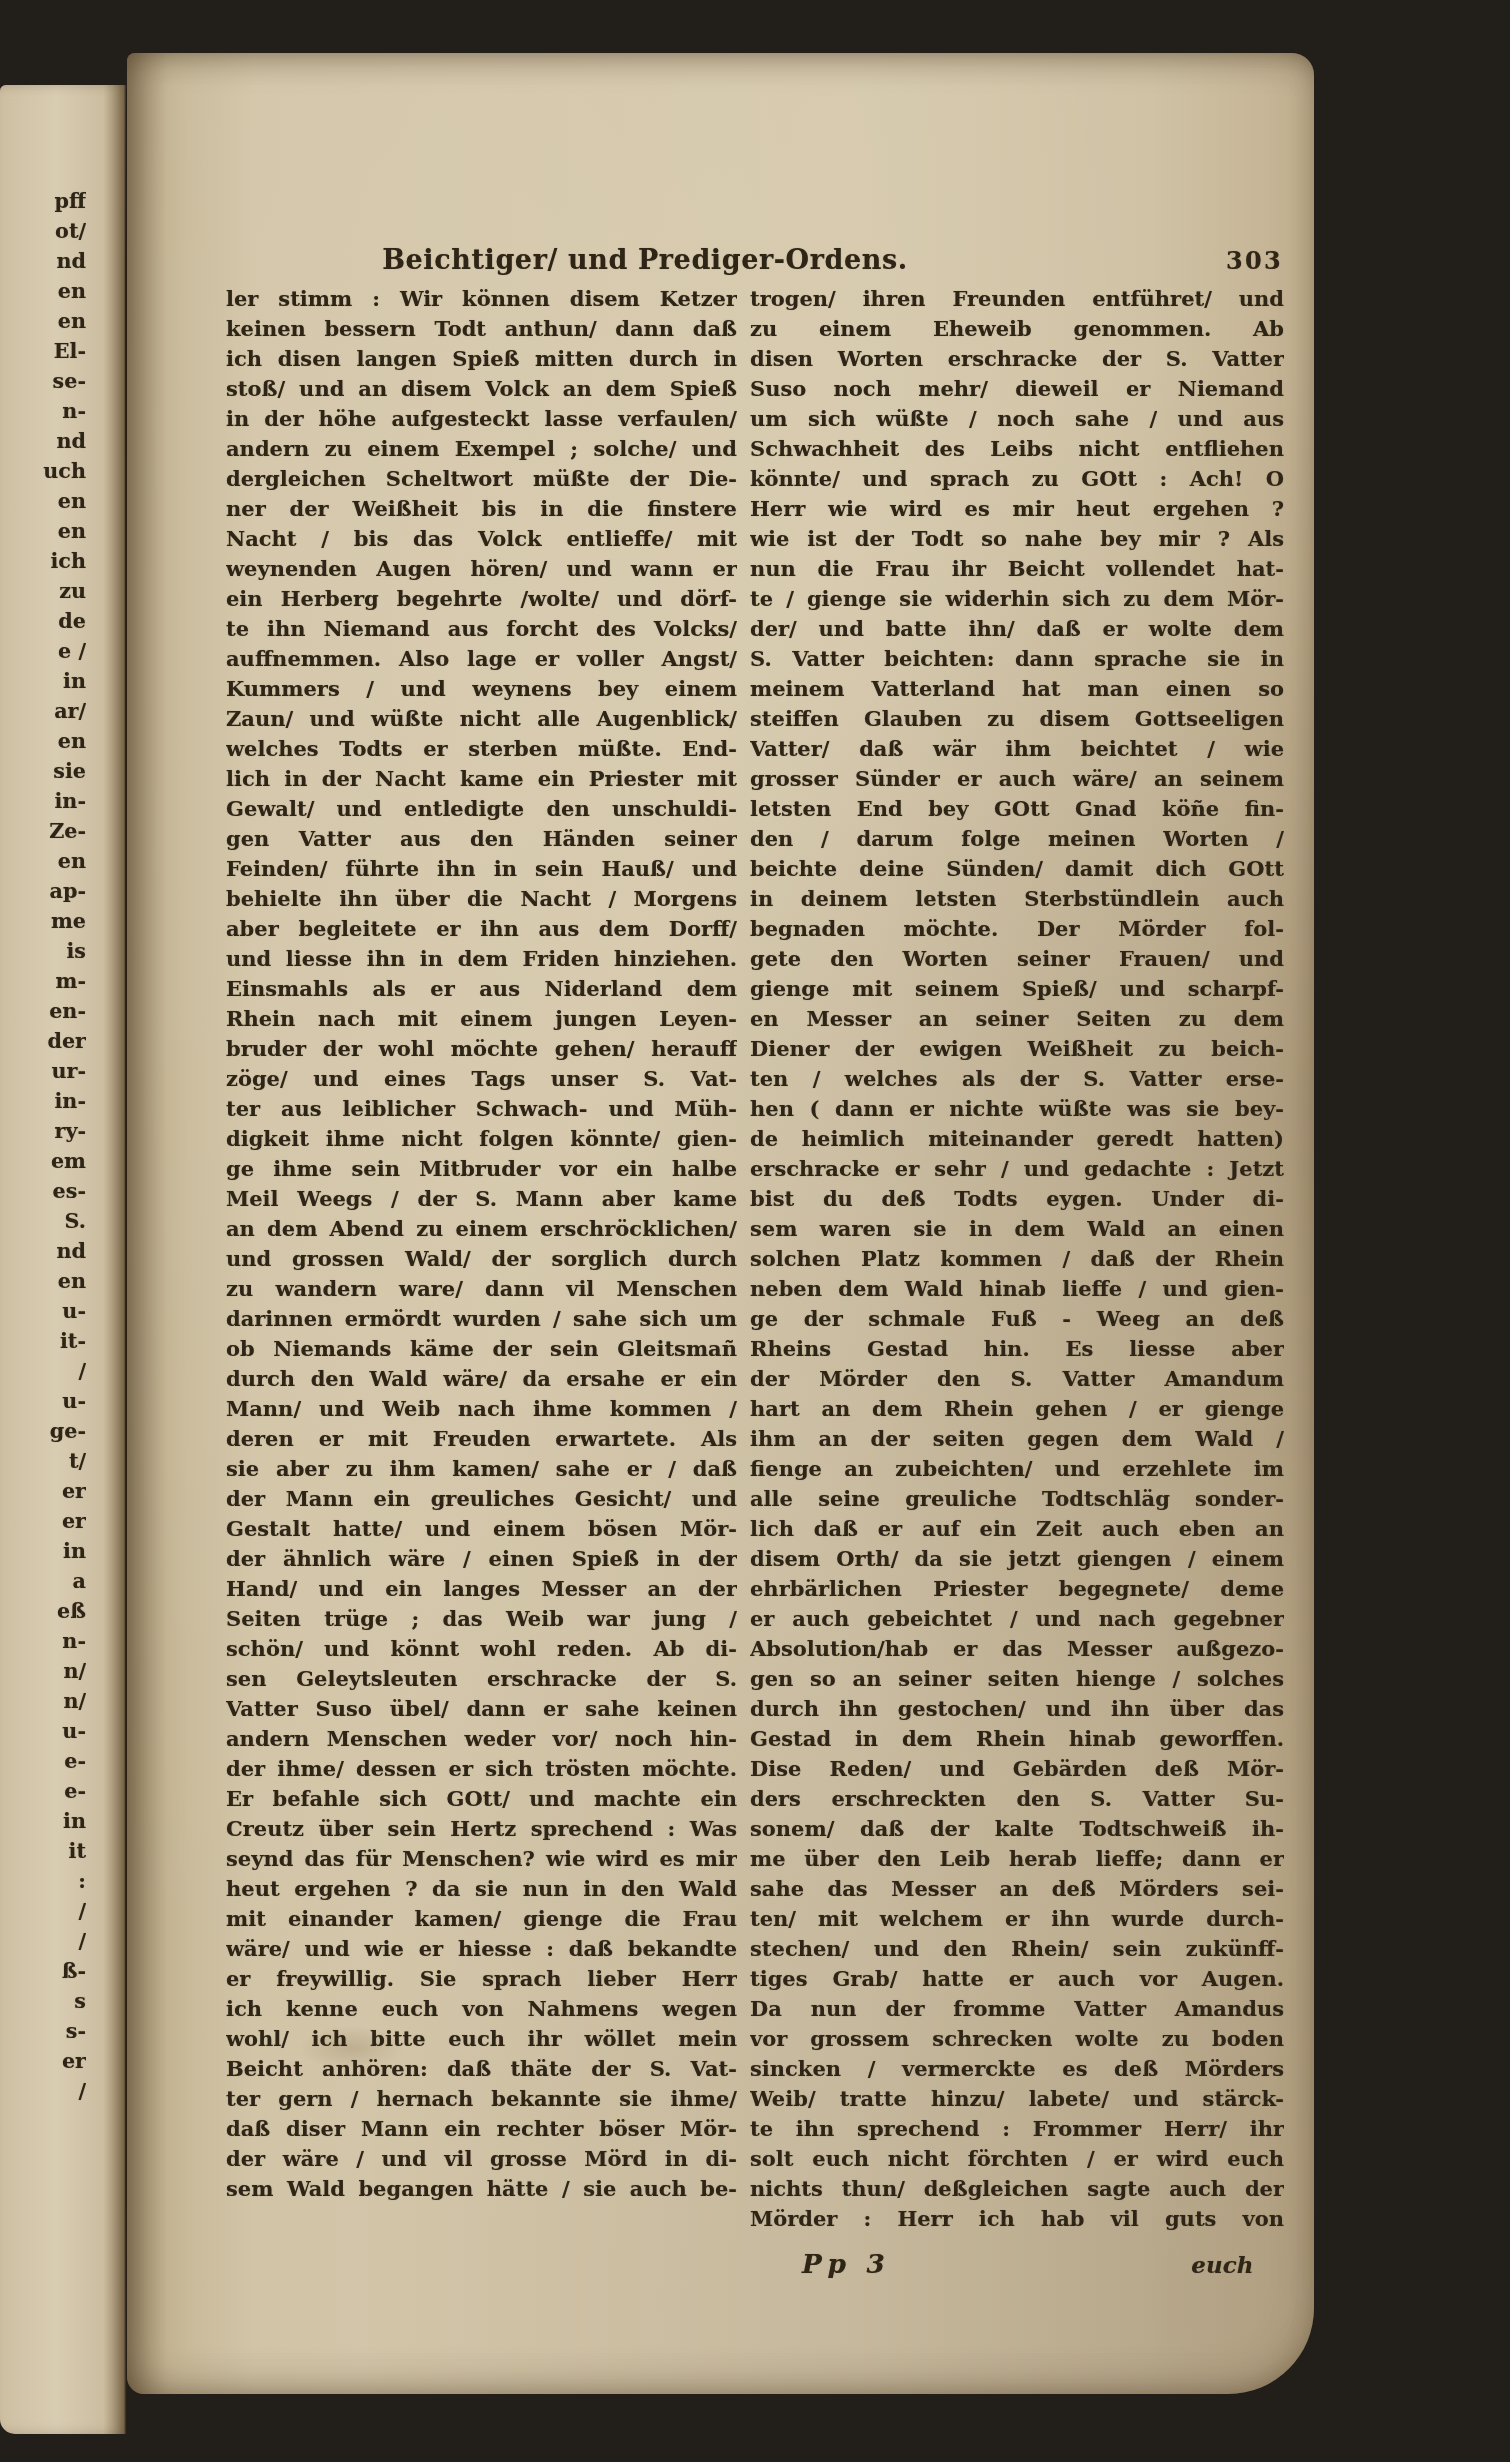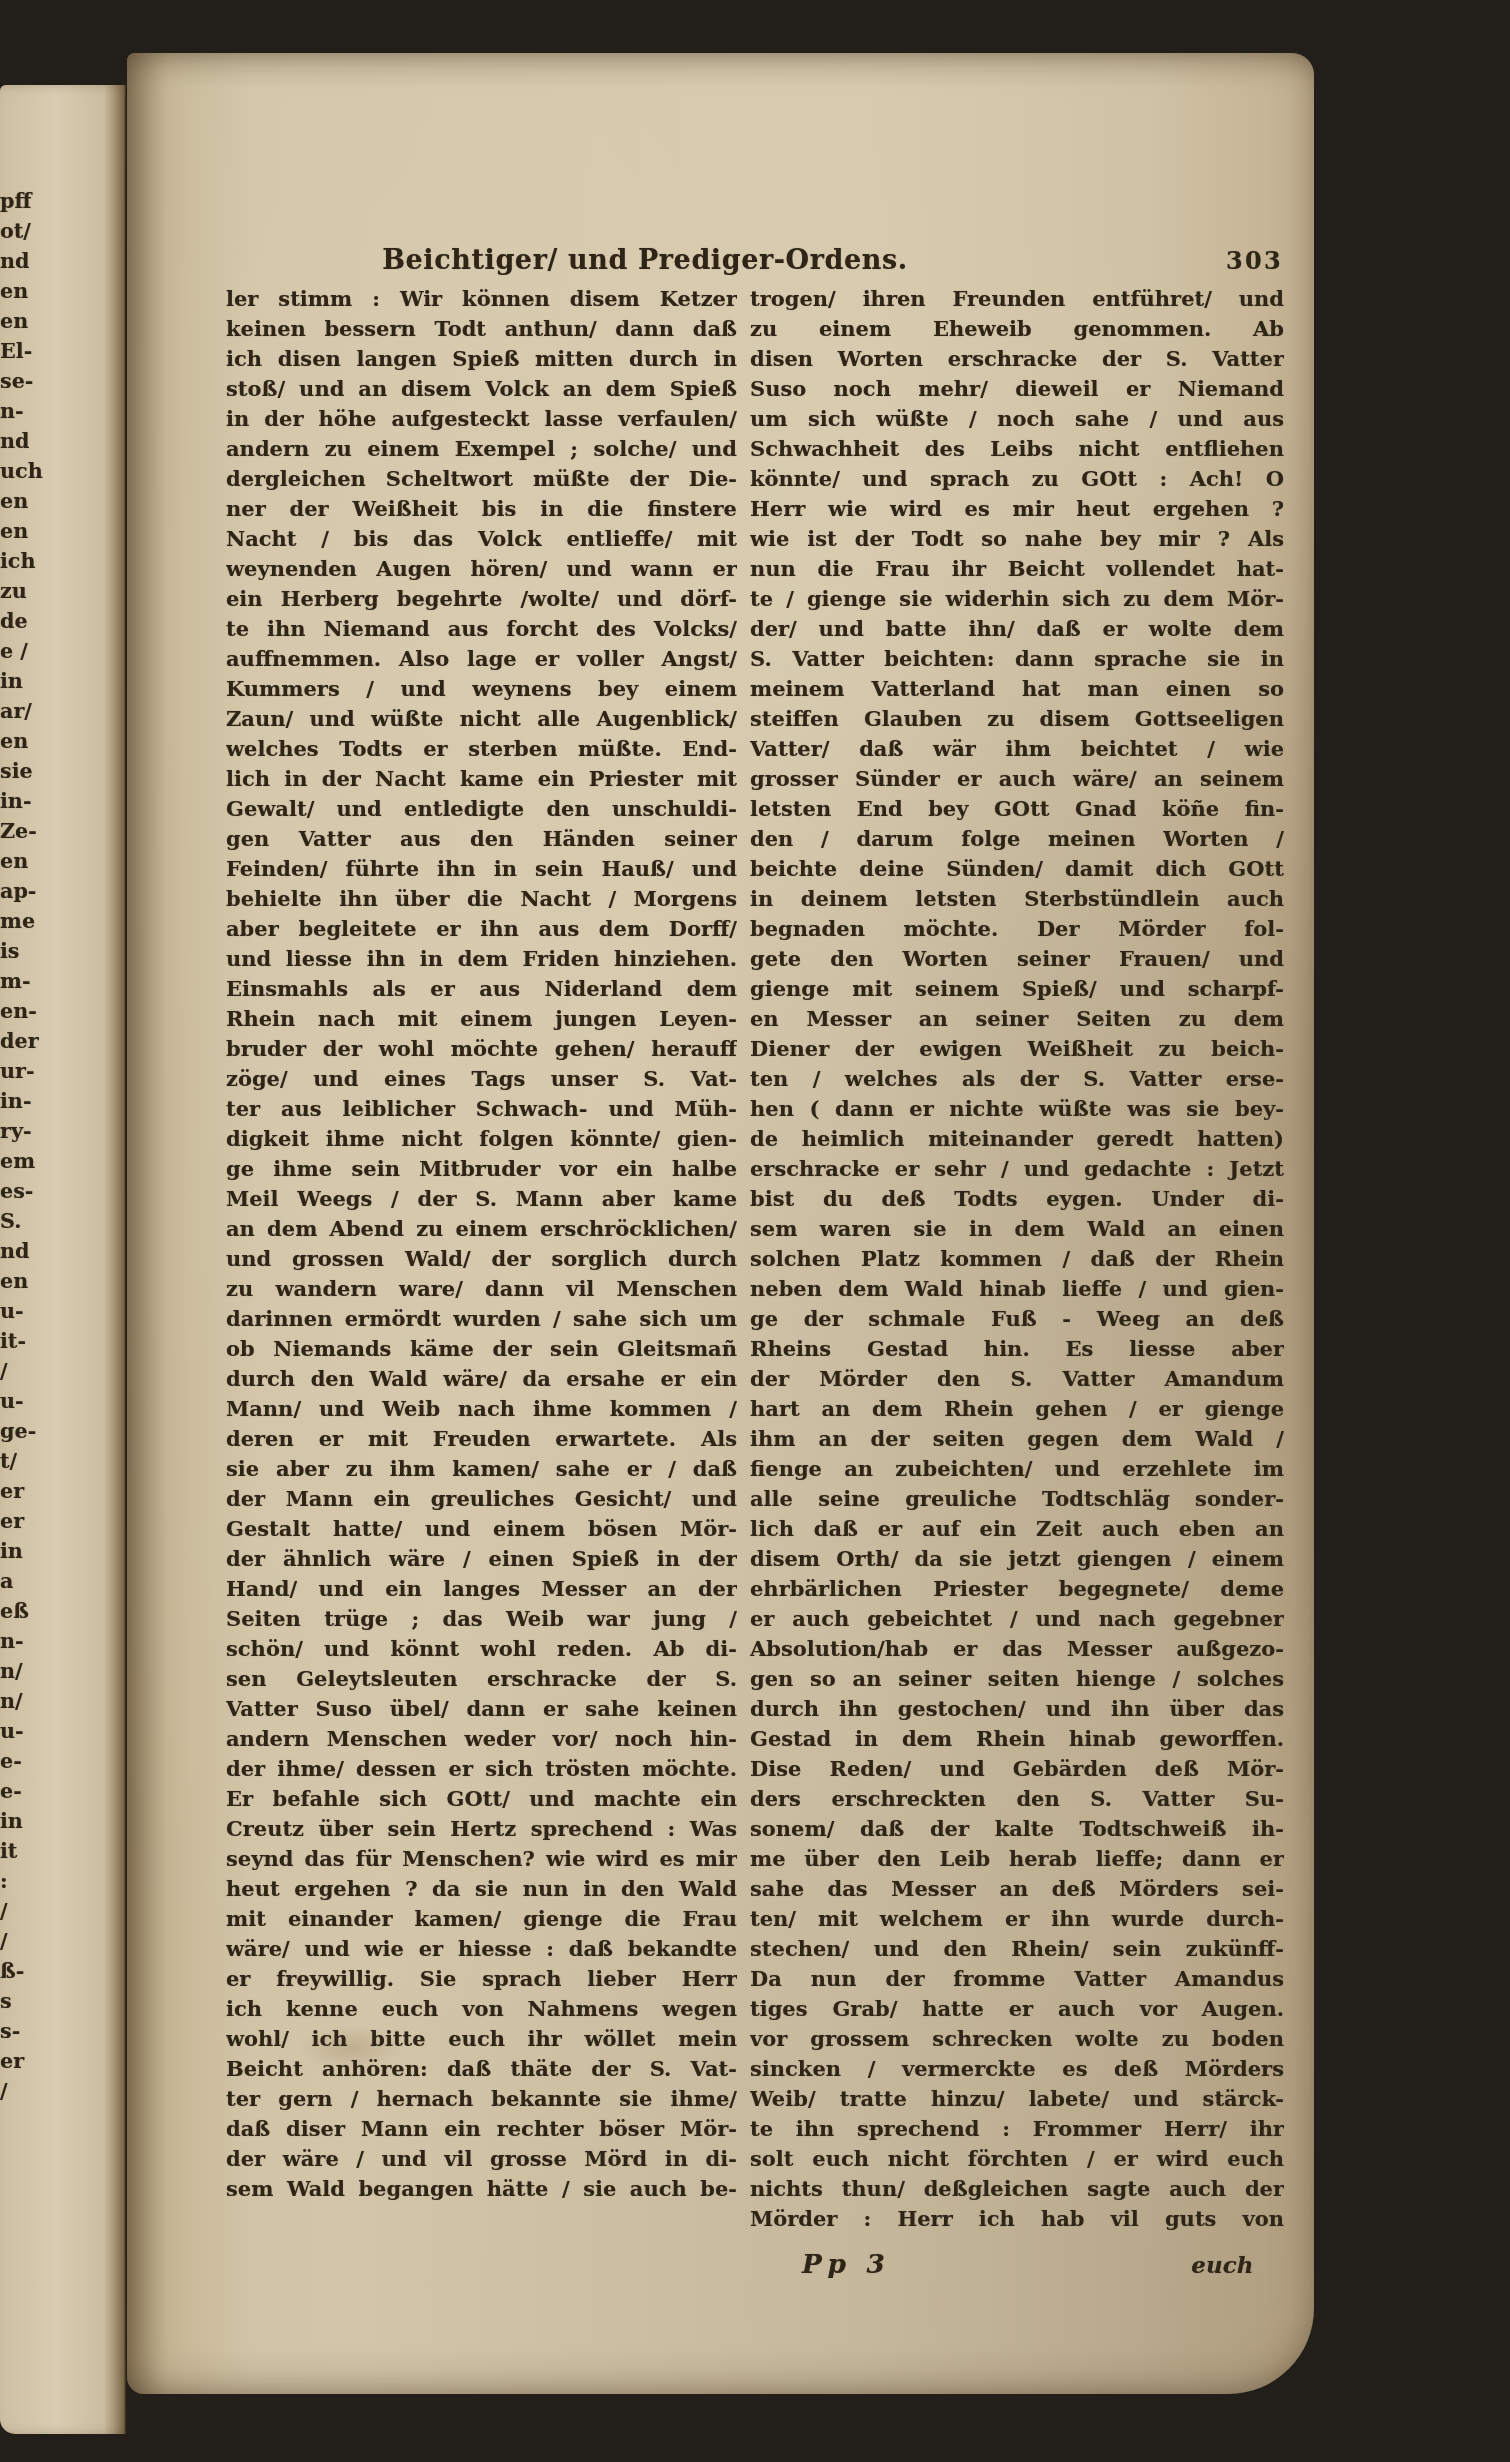--- a/index.html
+++ b/index.html
@@ -11,21 +11,21 @@
   
   .sliver{
     position:absolute;left:0;top:85px;width:126px;height:2349px;
     background:linear-gradient(90deg,#cebfa2 0,#d8ccb2 45%,#ccbda0 82%,#937f5f 98%,#4a3c28 100%);
     border-radius:5.7px 0 0 15px;
     box-shadow:inset -8px 0 15px -5.7px rgba(55,38,20,.55);
   }
   .frag-col{
     position:absolute;left:0;top:101px;width:86px;
     color:#2e2517;font-weight:bold;font-size:20.7px;line-height:30px;
-    overflow:hidden;
+    text-align:right;overflow:hidden;
     text-shadow:0 0 1.1px rgba(46,37,23,.35);
   }
   .frag{height:30px;white-space:nowrap;}
   
   .page{
     position:absolute;left:127px;top:53px;width:1187px;height:2341px;
     border-radius:8px 22px 86px 17px;
     background:
       radial-gradient(ellipse 75px 32px at 224px 1995px, rgba(120,95,60,.22), transparent 70%),
       radial-gradient(circle 5.2px at 1195px 1244px, rgba(100,75,45,.55), transparent 75%),
@@ -276,22 +276,22 @@
           <div class="line">gen so an seiner seiten hienge / solches</div>
           <div class="line">durch ihn gestochen/ und ihn über das</div>
           <div class="line">Gestad in dem Rhein hinab geworffen.</div>
           <div class="line">Dise Reden/ und Gebärden deß Mör-</div>
           <div class="line">ders erschreckten den S. Vatter Su-</div>
           <div class="line">sonem/ daß der kalte Todtschweiß ih-</div>
           <div class="line">me über den Leib herab lieffe; dann er</div>
           <div class="line">sahe das Messer an deß Mörders sei-</div>
           <div class="line">ten/ mit welchem er ihn wurde durch-</div>
           <div class="line">stechen/ und den Rhein/ sein zukünff-</div>
+          <div class="line">tiges Grab/ hatte er auch vor Augen.</div>
           <div class="line">Da nun der fromme Vatter Amandus</div>
-          <div class="line">tiges Grab/ hatte er auch vor Augen.</div>
           <div class="line">vor grossem schrecken wolte zu boden</div>
           <div class="line">sincken / vermerckte es deß Mörders</div>
           <div class="line">Weib/ tratte hinzu/ labete/ und stärck-</div>
           <div class="line">te ihn sprechend : Frommer Herr/ ihr</div>
           <div class="line">solt euch nicht förchten / er wird euch</div>
           <div class="line">nichts thun/ deßgleichen sagte auch der</div>
           <div class="line">Mörder : Herr ich hab vil guts  von</div>
         </div>
     </div>
 

